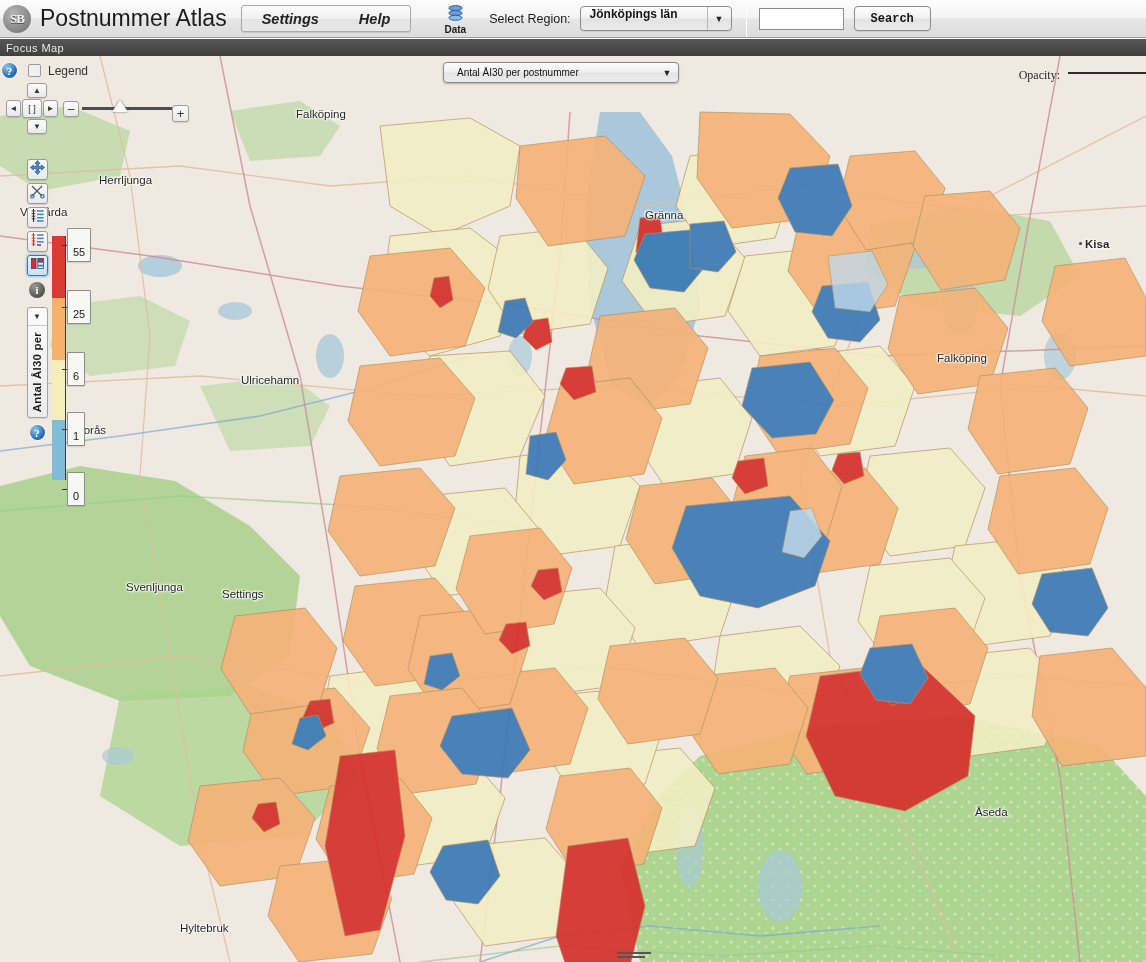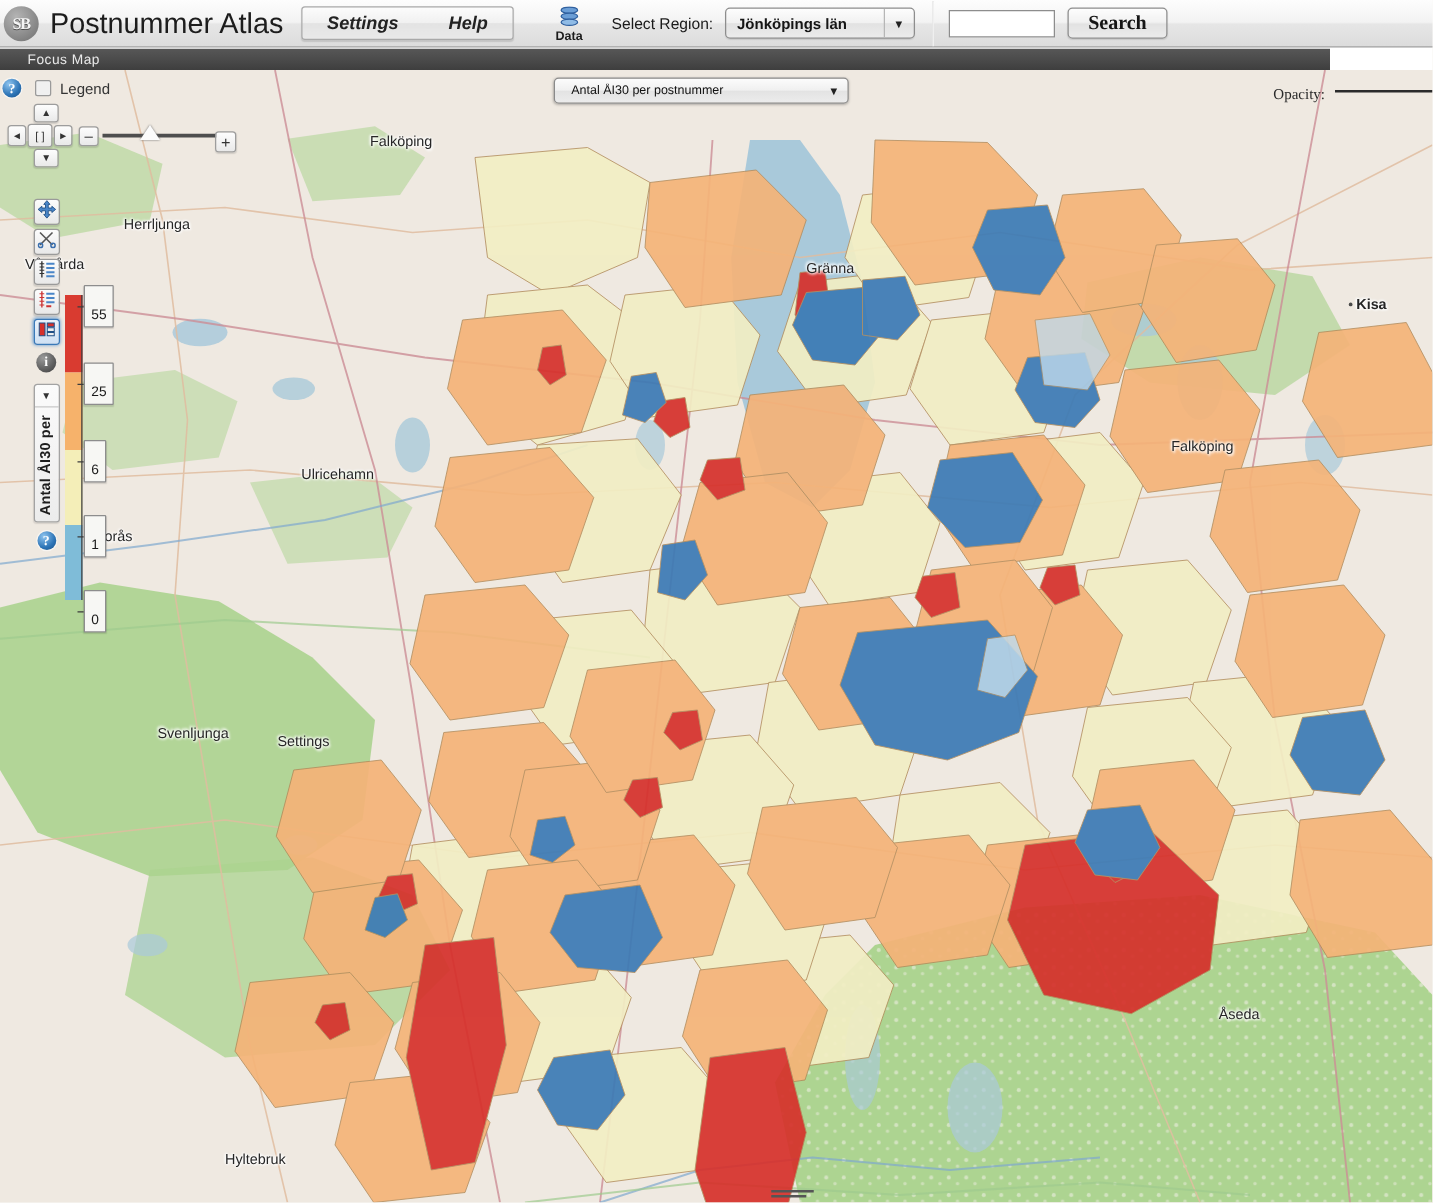--- a/index.html
+++ b/index.html
@@ -62,21 +62,21 @@
     margin-top: 1px;
   }
 
   #region-label {
     margin-left: 12px; font-size: 12.5px; color: #1a1a1a; white-space: nowrap;
   }
   #region-select {
     margin-left: 9px; width: 152px; height: 25px;
     border: 1px solid #8d8d8d; border-radius: 4px;
     background: linear-gradient(to bottom, #fdfdfd 0%, #f1f1f1 48%, #e2e2e2 52%, #ebebeb 100%);
-    display: flex; align-items: center; justify-content: space-between;
+    display: flex; align-items: flex-start; justify-content: space-between;
     cursor: pointer; box-shadow: 0 1px 1px rgba(0,0,0,.1);
     overflow: hidden;
   }
   #region-select .sel-text {
     padding-left: 9px; font-size: 12px; font-weight: bold; color: #151515;
     white-space: nowrap; overflow: hidden;
   }
   #region-select .sel-arrow {
     width: 24px; height: 100%;
     border-left: 1px solid #b6b6b6;
@@ -90,32 +90,32 @@
   #search-input {
     margin-left: 12px; width: 85px; height: 22px;
     border: 1px solid #8d8d8d; background: #fff;
     font-family: "Liberation Sans", sans-serif; font-size: 12px;
     padding: 0 4px; color: #111;
   }
   #search-button {
     margin-left: 10px; height: 25px; padding: 0 16px;
     border: 1px solid #8d8d8d; border-radius: 4px;
     background: linear-gradient(to bottom, #fdfdfd 0%, #f1f1f1 48%, #e2e2e2 52%, #ebebeb 100%);
-    font-family: Liberation Serif, serif;
-    font-size: 16px; font-weight: bold; color: #151515;
+    font-family: Liberation Mono, monospace;
+    font-size: 12px; font-weight: bold; color: #151515;
     cursor: pointer; box-shadow: 0 1px 1px rgba(0,0,0,.1);
   }
 
   
   #focus-bar {
     position: absolute; left: 0; top: 39px;
-    width: 1064px; height: 17px;
+    width: 1146px; height: 17px;
     background: linear-gradient(to bottom, #575757 0%, #4b4b4b 50%, #3e3e3e 100%);
     color: #e9e9e9; font-size: 11px;
-    display: flex; align-items: center; padding-left: 22px;
+    display: flex; align-items: center; padding-left: 6px;
     letter-spacing: .4px;
   }
 
   
   #map-area {
     position: absolute; left: 0; top: 56px;
     width: 1146px; height: 906px;
     overflow: hidden;
     background: #efe9e1;
   }

